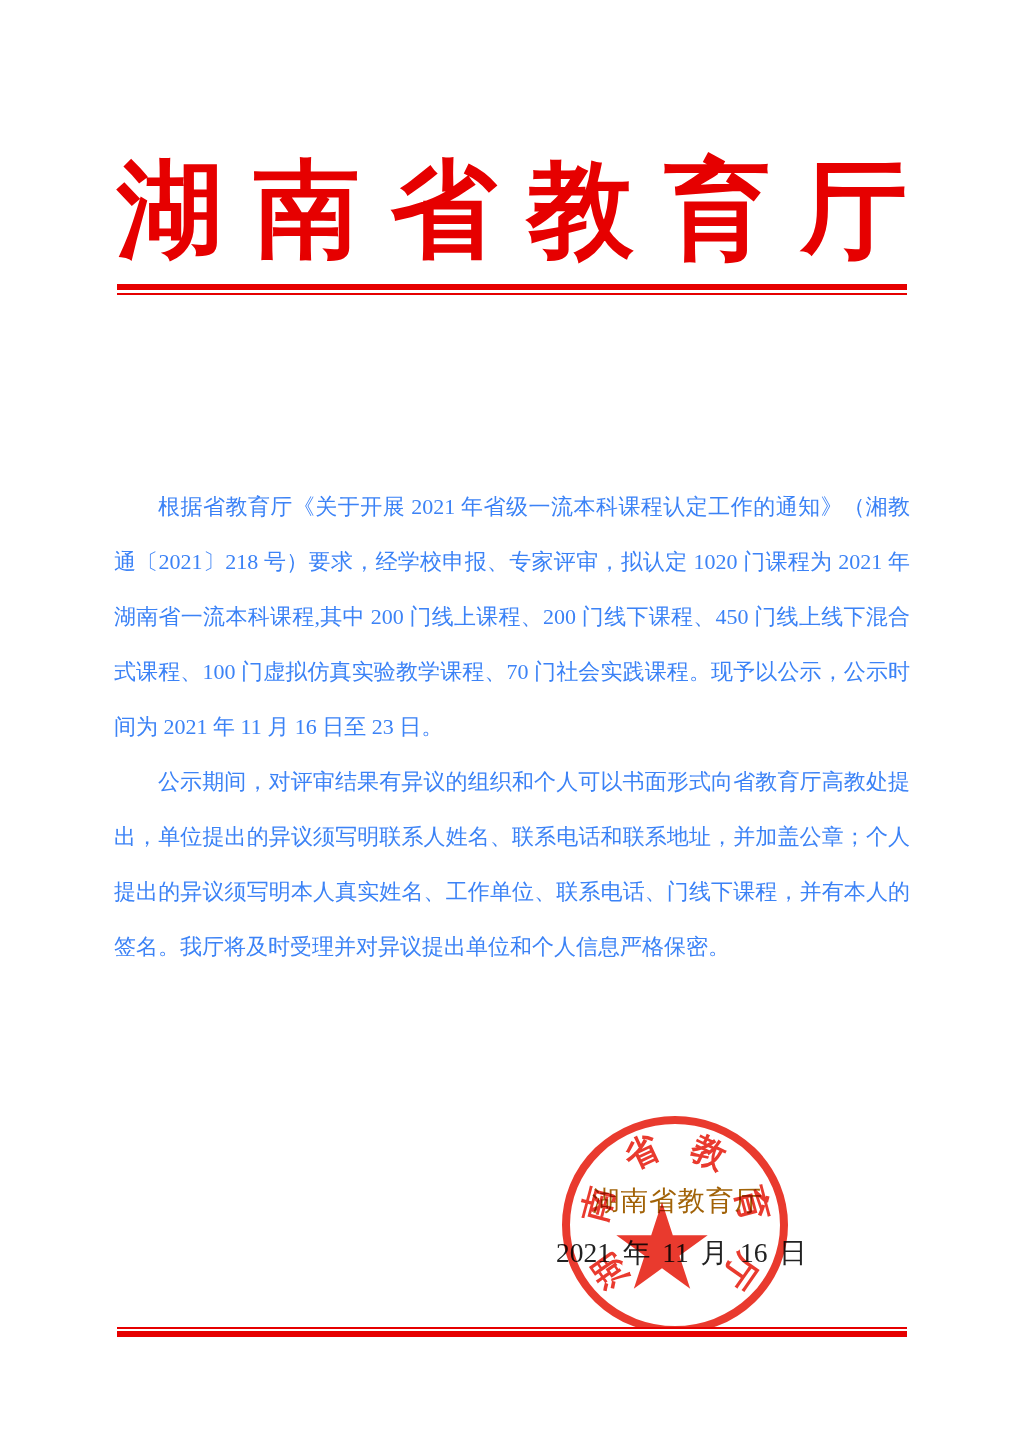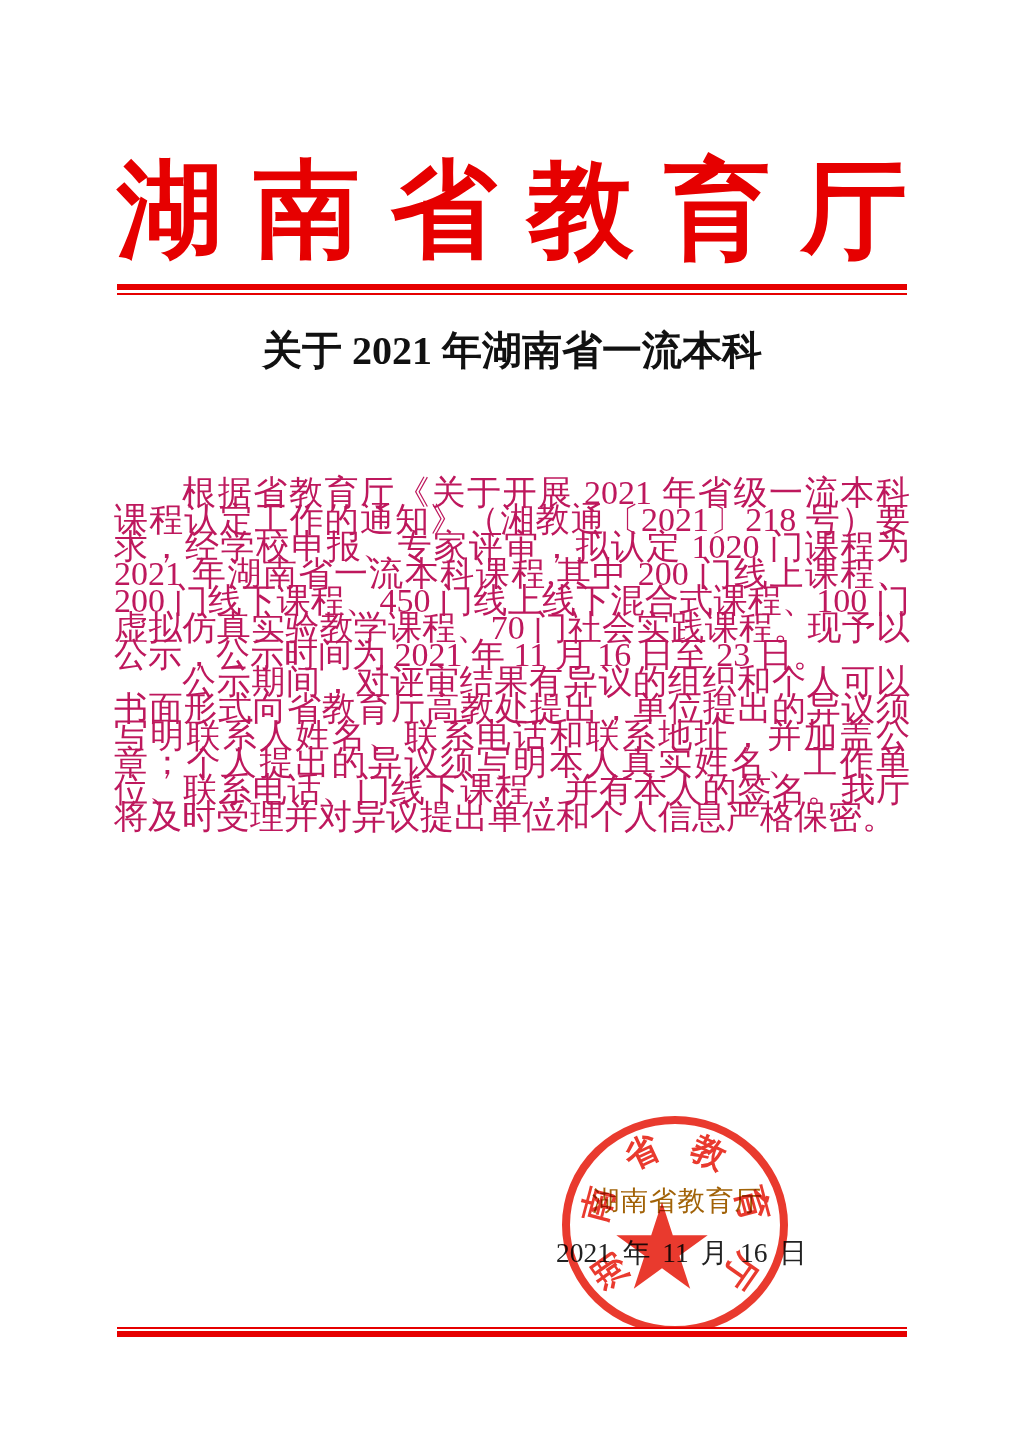--- a/index.html
+++ b/index.html
@@ -52,24 +52,24 @@
     text-align: center;
     font-size: 40px;
     font-weight: bold;
     line-height: 58px;
     color: #111111;
   }
   
   .body-text {
     position: absolute;
     top: 479px; left: 114px; width: 796px;
-    font-size: 34px;
-    line-height: 27px;
+    font-size: 22px;
+    line-height: 55px;
     text-align: justify;
-    color: #be185d;
+    color: #3b82f6;
   }
   .body-text p { text-indent: 2em; margin: 0; }
   .body-text p.attachment { margin-top: 15px; }
   
   .sig-agency {
     position: absolute;
     top: 1183px; left: 592px;
     font-size: 27.5px;
     letter-spacing: 1px;
     color: #a16207;
@@ -106,21 +106,20 @@
     <span>南</span>
     <span>省</span>
     <span>教</span>
     <span>育</span>
     <span>厅</span>
   </div>
 
   <div class="rule-top"></div>
 
   <div class="doc-title">
-    <div>关于 2021 年湖南省一流本科</div>
   </div>
 
   <div class="body-text">
     <p>根据省教育厅《关于开展 2021 年省级一流本科课程认定工作的通知》（湘教通〔2021〕218 号）要求，经学校申报、专家评审，拟认定 1020 门课程为 2021 年湖南省一流本科课程,其中 200 门线上课程、200 门线下课程、450 门线上线下混合式课程、100 门虚拟仿真实验教学课程、70 门社会实践课程。现予以公示，公示时间为 2021 年 11 月 16 日至 23 日。</p>
     <p>公示期间，对评审结果有异议的组织和个人可以书面形式向省教育厅高教处提出，单位提出的异议须写明联系人姓名、联系电话和联系地址，并加盖公章；个人提出的异议须写明本人真实姓名、工作单位、联系电话、门线下课程，并有本人的签名。我厅将及时受理并对异议提出单位和个人信息严格保密。</p>
   </div>
 
   <div class="sig-agency">湖南省教育厅</div>
   <div class="sig-date">2021 年 11 月 16 日</div>
 

